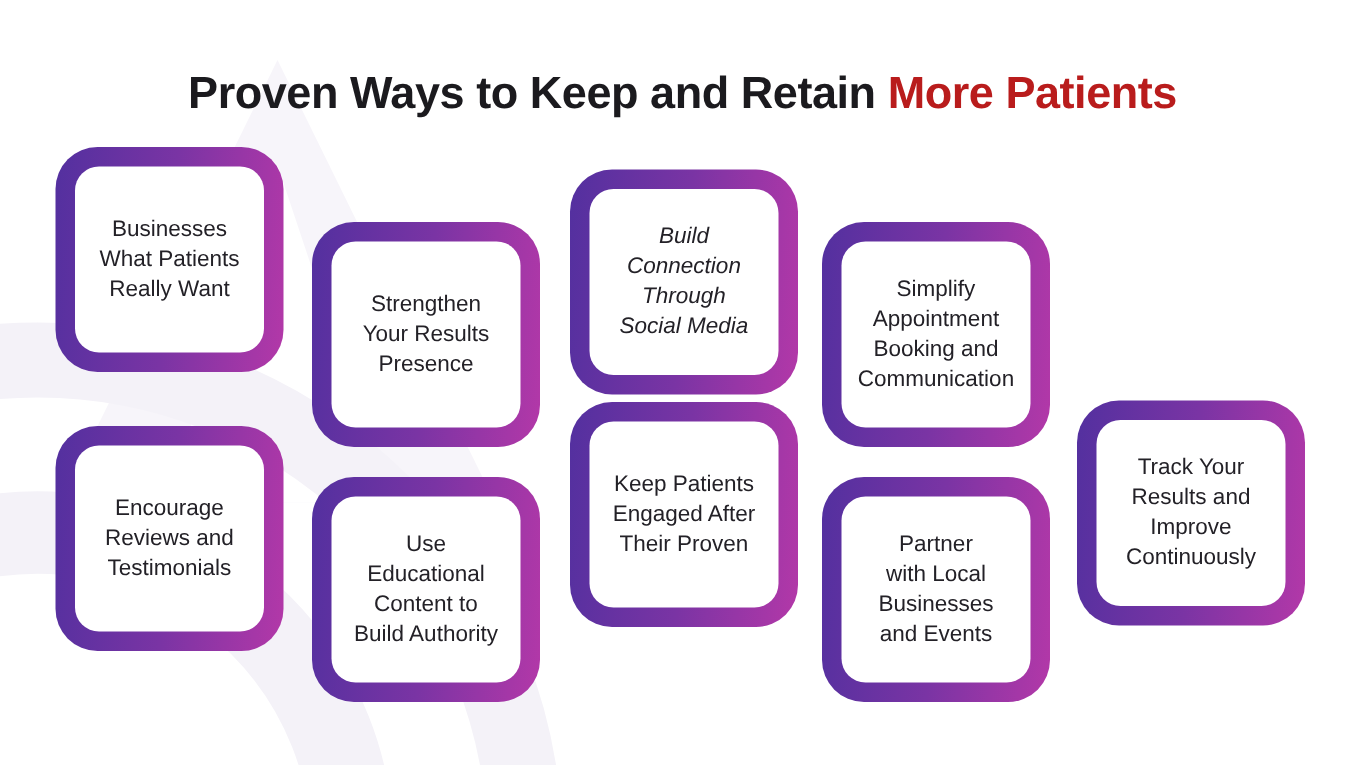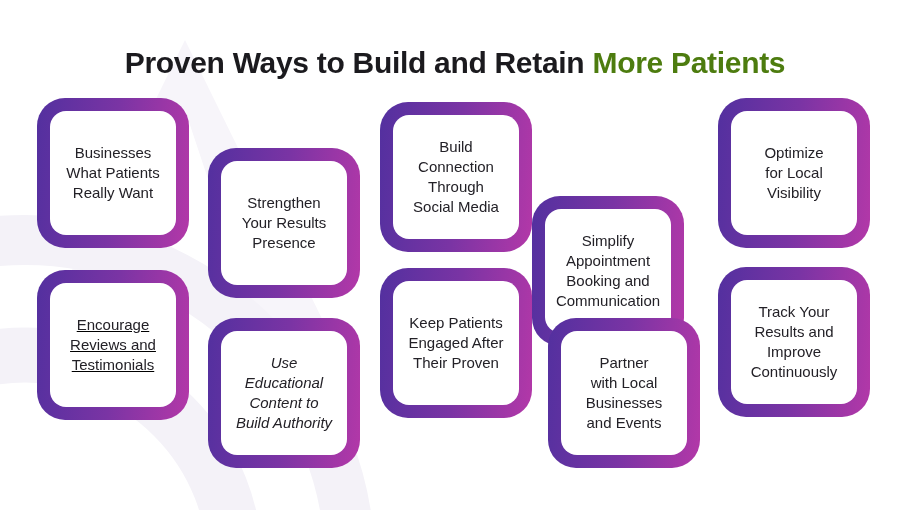--- a/index.html
+++ b/index.html
@@ -17,21 +17,21 @@
     position:absolute;left:0;top:0;width:910px;height:510px;
     z-index:0;pointer-events:none;
   }
   .title{
     position:absolute;left:0;top:26px;width:910px;
     text-align:center;
     font-size:30px;font-weight:700;letter-spacing:-0.3px;
     color:#1b1a1e;
     z-index:2;
   }
-  .title .highlight{color:#4d7c0f;}
+  .title .highlight{color:#b91c1c;}
   .card{
     position:absolute;
     width:152px;height:150px;
     border-radius:28px;
     background:linear-gradient(95deg,#53309f 0%,#7a34a4 50%,#b338a8 100%);
     padding:13px;
     box-sizing:border-box;
     z-index:1;
   }
   .card-inner{
@@ -44,42 +44,42 @@
     padding:4px;
   }
   .card-label{
     font-size:15px;font-weight:500;line-height:1.35;
     color:#232127;
     white-space:pre-line;
   }
   
   .pos1 {left:37px;  top:98px;}
   .pos2 {left:208px; top:148px;}
-  .pos3 {left:380px; top:102px;}
-  .pos4 {left:532px; top:148px;margin-top:48px;}
+  .pos3 {left:380px; top:113px;font-style:italic;}
+  .pos4 {left:548px; top:148px;}
   .pos5 {left:718px; top:98px;}
-  .pos6 {left:37px;  top:270px;text-decoration:underline;}
-  .pos7 {left:208px; top:318px;font-style:italic;}
+  .pos6 {left:37px;  top:284px;}
+  .pos7 {left:208px; top:318px;}
   .pos8 {left:380px; top:268px;}
   .pos9 {left:548px; top:318px;}
   .pos10{left:718px; top:267px;}
 </style>
 </head>
 <body>
 
 <div class="canvas">
 
   <svg class="watermark" viewBox="0 0 910 510" xmlns="http://www.w3.org/2000/svg" aria-hidden="true">
     <polygon points="185,40 40,335 330,335" fill="#f7f5fa"></polygon>
     <polygon points="185,110 110,335 260,335" fill="#ffffff"></polygon>
     <circle cx="25" cy="565" r="210" fill="none" stroke="#f4f2f8" stroke-width="55"></circle>
     <circle cx="25" cy="565" r="325" fill="none" stroke="#f4f2f8" stroke-width="50"></circle>
   </svg>
 
-  <h1 class="title"><span>Proven Ways to Build and Retain </span><span class="highlight">More Patients</span></h1>
+  <h1 class="title"><span>Proven Ways to Keep and Retain </span><span class="highlight">More Patients</span></h1>
 
   <div class="card pos1">
     <div class="card-inner">
       <span class="card-label">Businesses
 What Patients
 Really Want</span>
     </div>
   </div>
 
   <div class="card pos2">
@@ -101,27 +101,20 @@
 
   <div class="card pos4">
     <div class="card-inner">
       <span class="card-label">Simplify
 Appointment
 Booking and
 Communication</span>
     </div>
   </div>
 
-  <div class="card pos5">
-    <div class="card-inner">
-      <span class="card-label">Optimize
-for Local
-Visibility</span>
-    </div>
-  </div>
 
   <div class="card pos6">
     <div class="card-inner">
       <span class="card-label">Encourage
 Reviews and
 Testimonials</span>
     </div>
   </div>
 
   <div class="card pos7">

